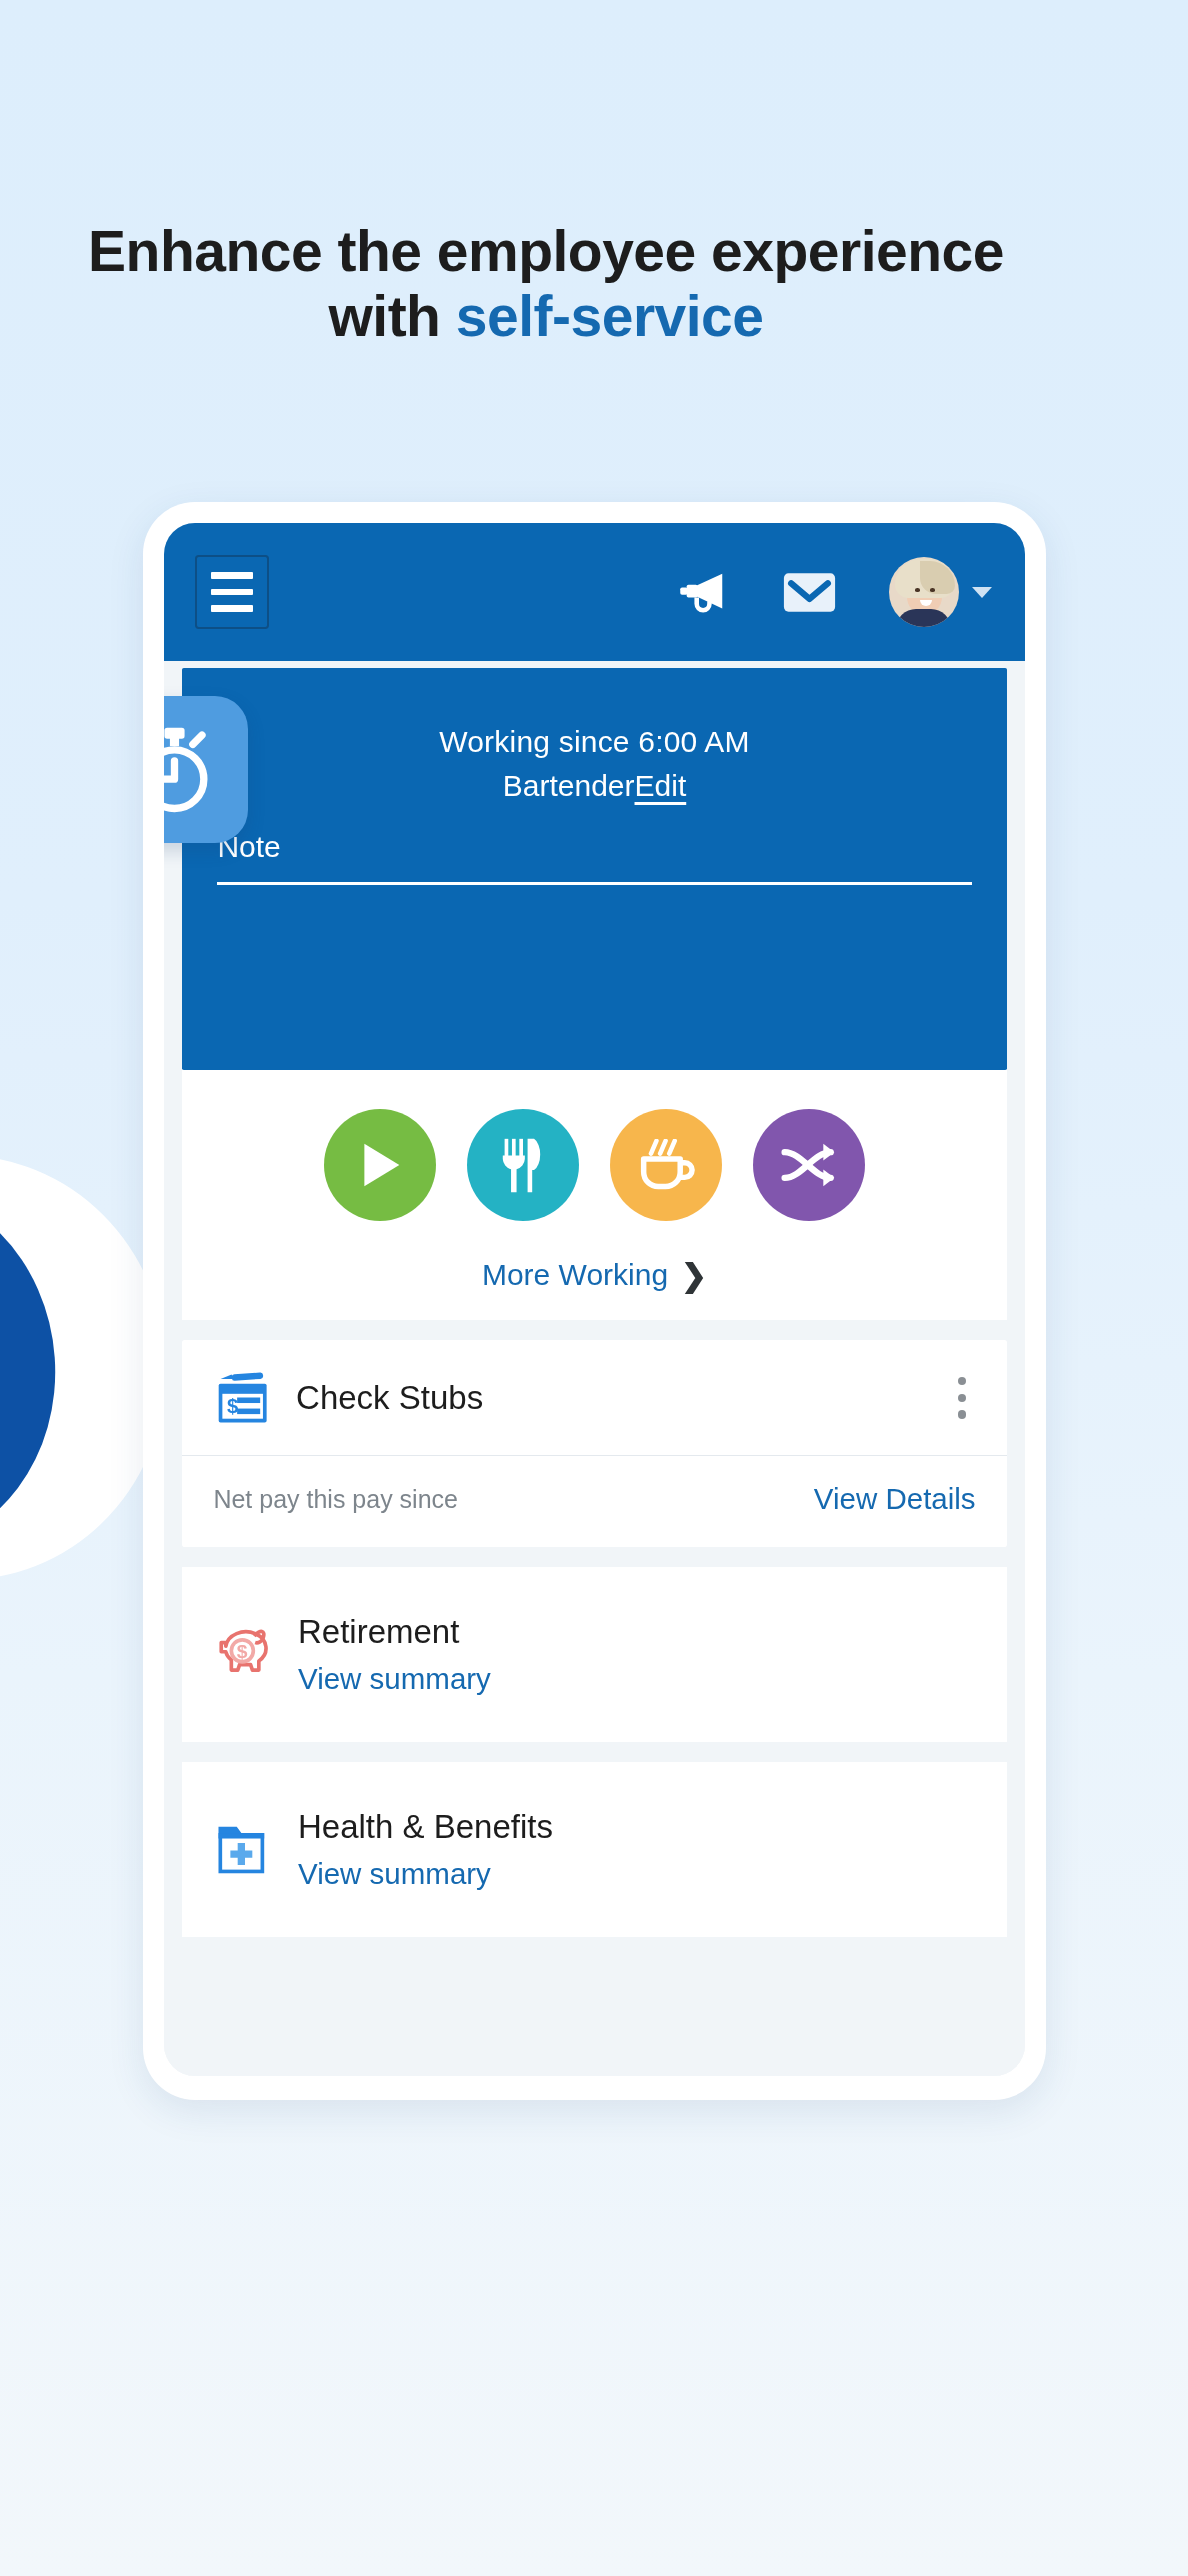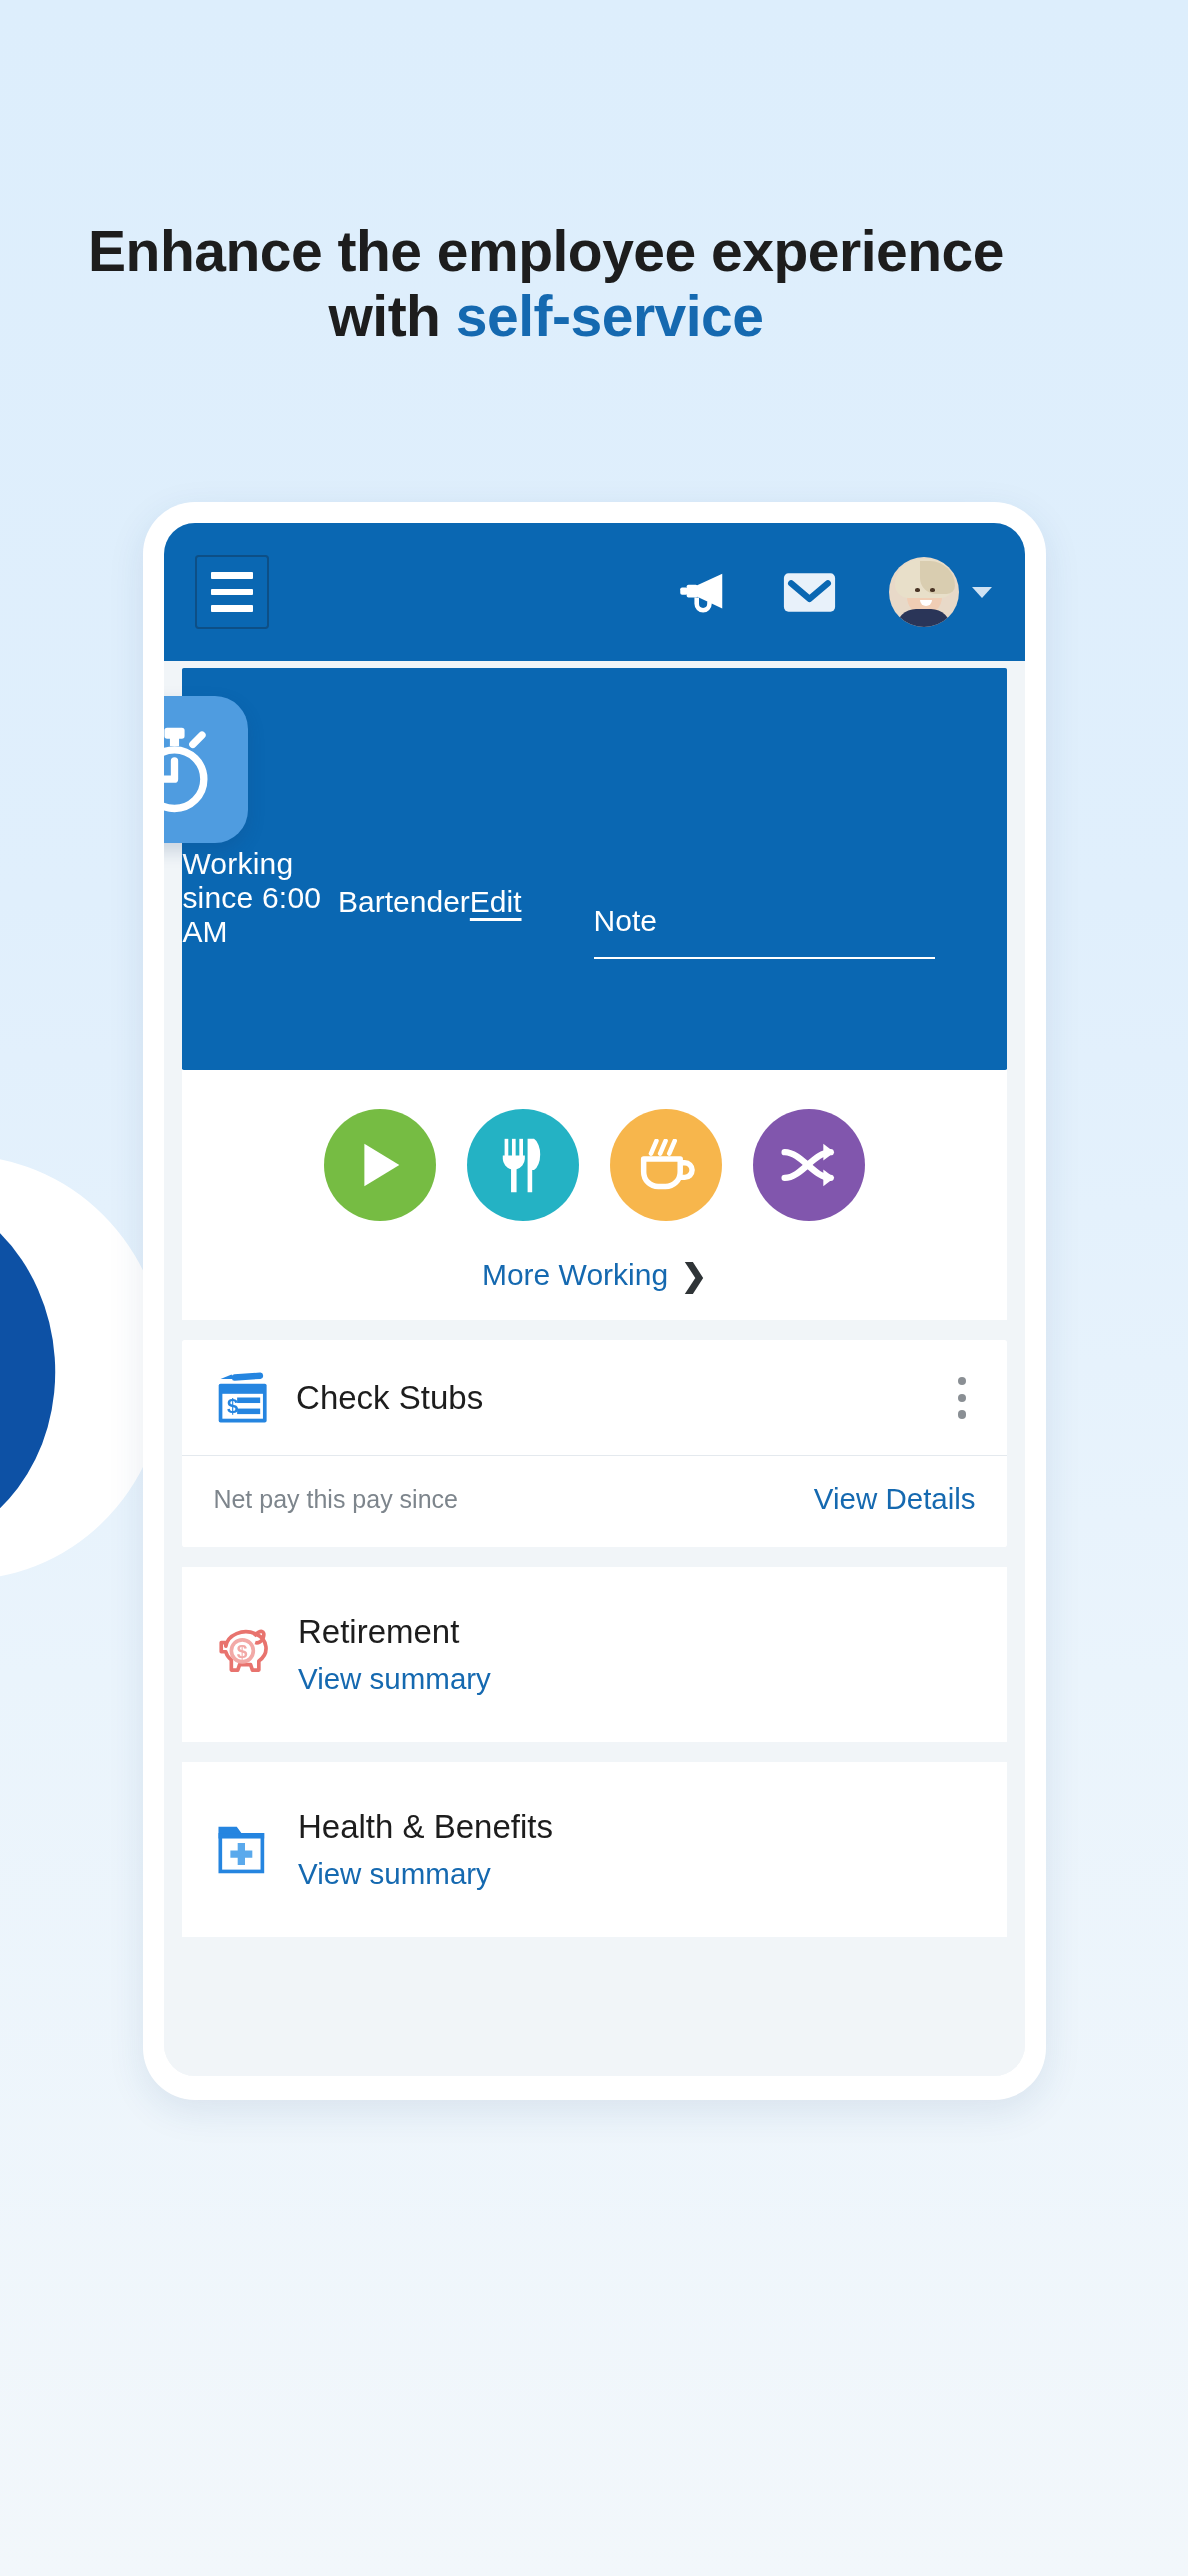--- a/index.html
+++ b/index.html
@@ -122,42 +122,42 @@
     background:#f1f5f8;
     padding:0 0 0 0;
   }
 
   
   .clockcard{
     margin:7.4px 18.4px 0 18.4px;
     background:#0a67b2;
     min-height:402px;
     border-radius:1.8px;
-    display:flex; flex-direction:row;
+    display:flex; flex-direction:column;
     align-items:center;
     padding:57px 0 0 0;
     position:relative;
   }
   .working-since{
     color:#ffffff; font-size:30px; letter-spacing:0.2px;
   }
   .bigtime{
     color:#ffffff; font-size:96px; font-weight:normal;
     line-height:1.18; margin-top:5.5px; letter-spacing:-0.9px;
   }
   .role-row{
     display:flex; align-items:baseline; margin-top:9.2px;
   }
   .role{ color:#ffffff; font-size:30px; }
   .editlink{
     color:#ffffff; font-size:30px;
     text-decoration:underline; text-underline-offset:6.4px;
   }
   .note-wrap{
-    width:100%; padding:0 72px; margin-top:68px;
+    width:100%; padding:0 35px; margin-top:27px;
   }
   .note-label{ color:#ffffff; font-size:30px; }
   .note-line{
     margin-top:18.4px; height:2.8px; background:#ffffff; width:100%;
   }
 
   
   .stopwatch-badge{
     position:absolute;
     left:-81px; top:28px;

